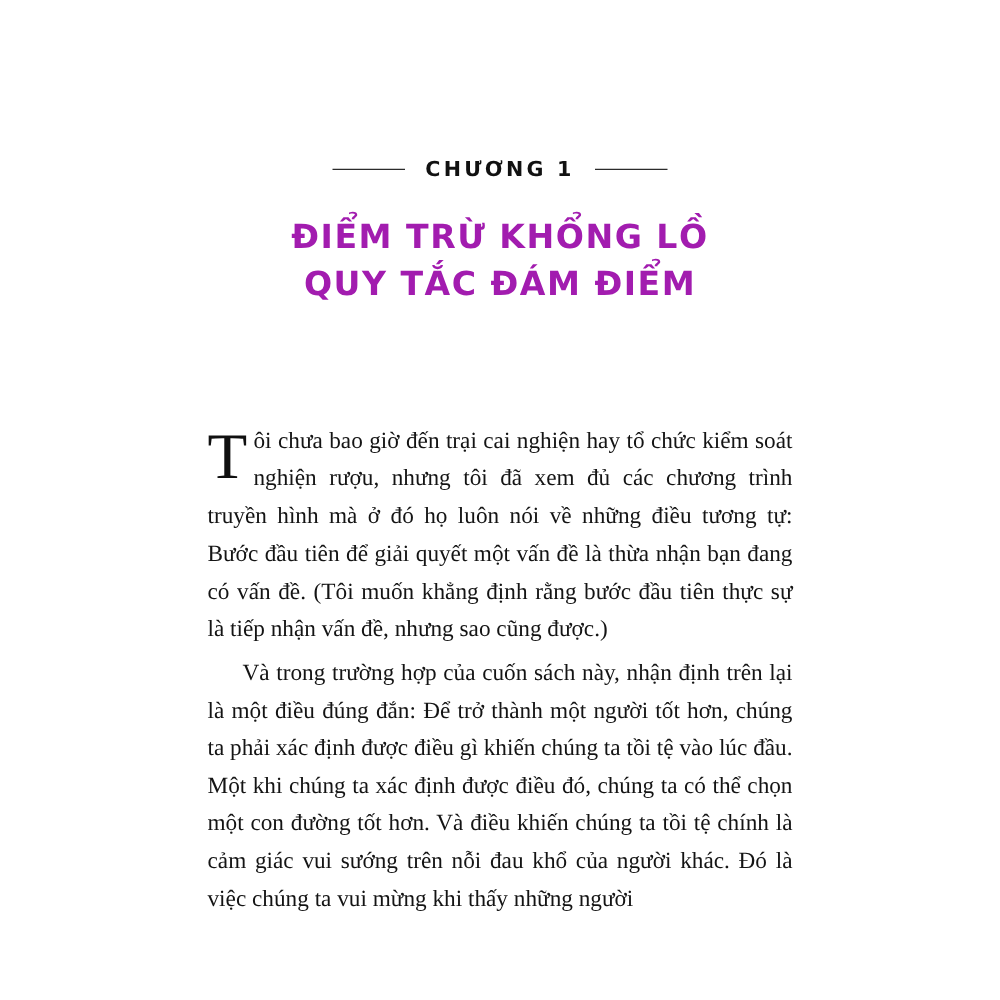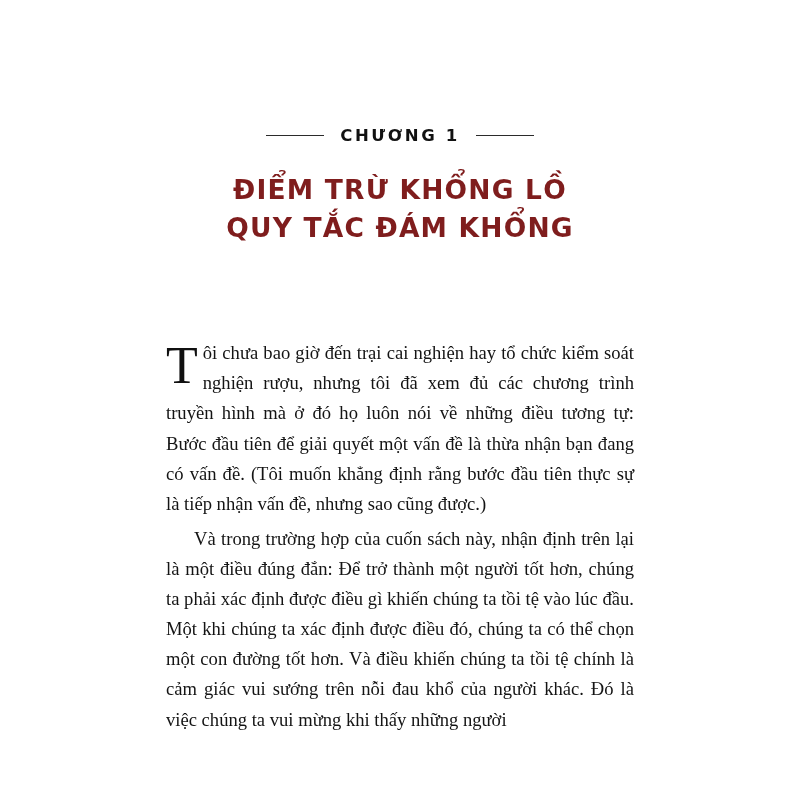--- a/index.html
+++ b/index.html
@@ -46,21 +46,21 @@
 
   .title-block {
     margin-top: 26px;
     text-align: center;
   }
   .title-line {
     font-family: "DejaVu Sans", sans-serif;
     font-weight: 800;
     font-size: 26.5px;
     letter-spacing: 1.2px;
-    color: #7f1d1d;
+    color: #a21caf;
     line-height: 1.42;
     white-space: nowrap;
   }
 
   
   .body {
     margin: 0 auto;
     padding-top: 92px;
     width: 468px;
   }
@@ -97,21 +97,21 @@
 <div class="page">
 
   <div class="chapter-head">
     <span class="rule"></span>
     <span class="chapter-label">CHƯƠNG 1</span>
     <span class="rule"></span>
   </div>
 
   <div class="title-block">
     <div class="title-line">ĐIỂM TRỪ KHỔNG LỒ</div>
-    <div class="title-line">QUY TẮC ĐÁM KHỔNG</div>
+    <div class="title-line">QUY TẮC ĐÁM ĐIỂM</div>
   </div>
 
   <div class="body">
     <p class="first"><span class="dropcap">T</span><span>ôi chưa bao giờ đến trại cai nghiện hay tổ chức kiểm soát nghiện rượu, nhưng tôi đã xem đủ các chương trình truyền hình mà ở đó họ luôn nói về những điều tương tự: Bước đầu tiên để giải quyết một vấn đề là thừa nhận bạn đang có vấn đề. (Tôi muốn khẳng định rằng bước đầu tiên thực sự là tiếp nhận vấn đề, nhưng sao cũng được.)</span></p>
     <p class="indent">Và trong trường hợp của cuốn sách này, nhận định trên lại là một điều đúng đắn: Để trở thành một người tốt hơn, chúng ta phải xác định được điều gì khiến chúng ta tồi tệ vào lúc đầu. Một khi chúng ta xác định được điều đó, chúng ta có thể chọn một con đường tốt hơn. Và điều khiến chúng ta tồi tệ chính là cảm giác vui sướng trên nỗi đau khổ của người khác. Đó là việc chúng ta vui mừng khi thấy những người</p>
   </div>
 
 </div>
 
 </body></html>

